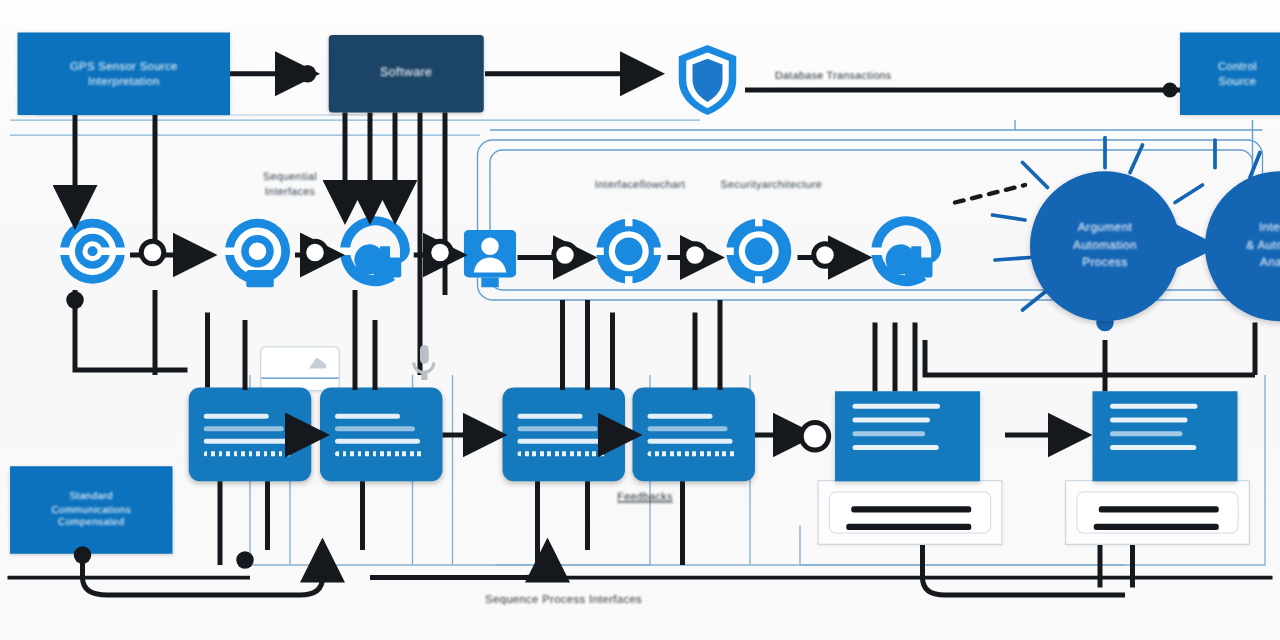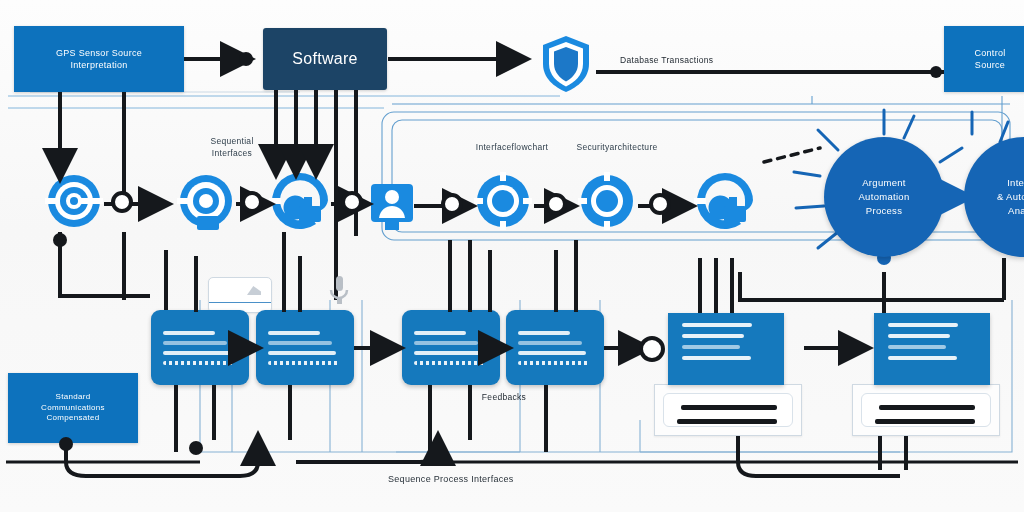--- a/index.html
+++ b/index.html
@@ -155,21 +155,21 @@
       <path d="M640 420 V452"></path>
       <path d="M1012 300 V452 H640"></path>
     </g>
   </svg>
 
   <div class="box blue" style="left:14px;top:26px;width:170px;height:66px;font-size:9px;">
     <span class="blur">GPS Sensor Source</span>
     <span class="blur">Interpretation</span>
   </div>
 
-  <div class="box navy" style="left:263px;top:28px;width:124px;height:62px;font-size:16px;border-radius:3px;text-align:center;">
+  <div class="box navy" style="left:263px;top:28px;width:124px;height:62px;font-size:10px;border-radius:3px;text-align:center;">
     <span class="blur">Software</span>
   </div>
 
   <div class="box blue" style="left:944px;top:26px;width:92px;height:66px;font-size:9px;">
     <span class="blur">Control</span>
     <span class="blur">Source</span>
   </div>
 
   <div class="icon" style="left:539px;top:34px;width:54px;height:60px;">
     <svg viewBox="0 0 54 60">
@@ -319,21 +319,21 @@
     <div class="ln dotted" style="width:96%;"></div>
   </div>
 
   <div class="card" style="left:506px;top:310px;width:98px;height:75px;">
     <div class="ln" style="width:70%;"></div>
     <div class="ln dim" style="width:86%;"></div>
     <div class="ln" style="width:92%;"></div>
     <div class="ln dotted" style="width:96%;"></div>
   </div>
 
-  <div class="lbl dark blur" style="left:454px;top:391px;width:100px;">Feedbacks</div>
+  <div class="lbl dark blur" style="left:466px;top:391px;width:100px;text-decoration:underline;">Feedbacks</div>
 
   <div class="wpanel" style="left:654px;top:384px;width:148px;height:52px;">
     <div class="inner"></div>
     <div class="bar" style="left:26px;top:20px;width:96px;"></div>
     <div class="bar" style="left:22px;top:34px;width:100px;"></div>
   </div>
   <div class="sqcard" style="left:668px;top:313px;width:116px;height:72px;">
     <div class="ln" style="width:80%;"></div>
     <div class="ln" style="width:70%;"></div>
     <div class="ln dim" style="width:66%;"></div>

